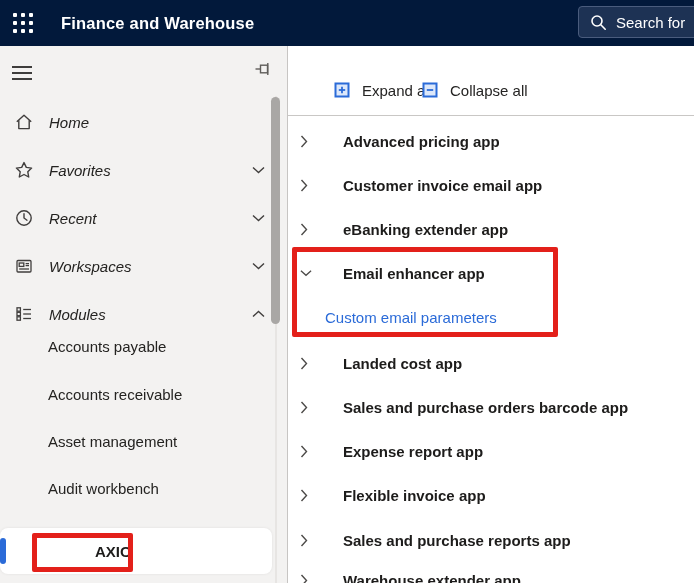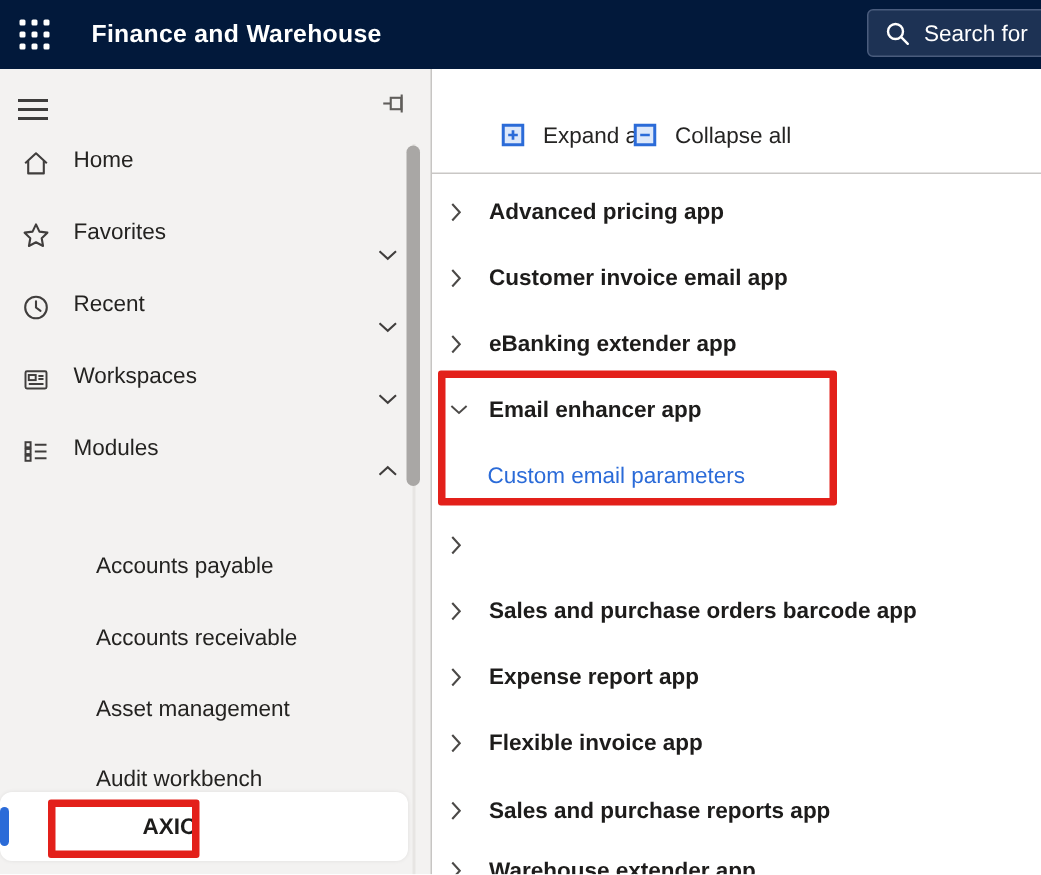--- a/index.html
+++ b/index.html
@@ -13,37 +13,37 @@
   .topbar{position:absolute;left:0;top:0;width:694px;height:46px;background:#02193b;display:flex;align-items:center;}
   .waffle{margin-left:13px;display:grid;grid-template-columns:repeat(3,4px);grid-template-rows:repeat(3,4px);gap:4px;cursor:pointer;}
   .waffle i{background:#fff;border-radius:1px;}
   .apptitle{margin-left:28px;color:#fff;font-size:16.5px;font-weight:700;letter-spacing:.2px;white-space:nowrap;}
   .searchbox{position:absolute;left:578px;top:6px;height:32px;width:130px;background:#1d3254;border:1px solid #4a5c7d;border-radius:4px;display:flex;align-items:center;padding-left:11px;gap:9px;color:#fff;font-size:15px;white-space:nowrap;overflow:hidden;}
   
   .sidebar{position:absolute;left:0;top:46px;width:288px;height:537px;background:#f3f2f1;border-right:1px solid #c7c5c3;}
   .hamburger{position:absolute;left:12px;top:20px;width:20px;cursor:pointer;}
   .hamburger i{display:block;height:2px;background:#3e3d3c;margin-bottom:4px;}
   .pinbtn{position:absolute;right:15px;top:14px;cursor:pointer;}
-  .srow{position:absolute;left:0;width:287px;height:48px;display:flex;align-items:flex-start;cursor:pointer;}
+  .srow{position:absolute;left:0;width:287px;height:48px;display:flex;align-items:center;cursor:pointer;font-style:italic;}
   .sicon{width:22px;height:22px;margin-left:13px;display:flex;align-items:center;justify-content:center;flex:none;}
   .slabel{margin-left:14px;font-size:15px;color:#242321;white-space:nowrap;}
   .schev{position:absolute;right:22px;top:50%;transform:translateY(-50%);display:flex;}
-  .subrow{position:absolute;left:0;width:287px;height:48px;display:flex;align-items:flex-end;padding-left:64px;font-size:15px;color:#242321;cursor:pointer;white-space:nowrap;}
+  .subrow{position:absolute;left:0;width:287px;height:48px;display:flex;align-items:flex-start;padding-left:48px;font-size:15px;color:#242321;cursor:pointer;white-space:nowrap;}
   .axio-card{position:absolute;left:0;top:482px;width:272px;height:46px;background:#fff;border-radius:8px;box-shadow:0 0 3px rgba(0,0,0,.08);display:flex;align-items:center;cursor:pointer;padding-left:45px;}
   .axio-accent{position:absolute;left:0;top:10px;width:6px;height:26px;background:#2b6bd8;border-radius:3px;}
   .axio-label{margin-left:50px;font-size:15px;font-weight:700;color:#1d1c1b;}
   .scroll-track{position:absolute;left:275px;top:50px;width:2px;height:487px;background:#e7e5e3;}
   .scroll-thumb{position:absolute;left:271px;top:51px;width:9px;height:227px;background:#a9a7a5;border-radius:5px;cursor:pointer;}
   
   .main{position:absolute;left:288px;top:46px;width:406px;height:537px;background:#fff;overflow:hidden;}
   .toolbtn{position:absolute;top:30px;height:28px;display:flex;align-items:center;gap:12px;cursor:pointer;font-size:15px;color:#252423;white-space:nowrap;}
   .toolbtn.expand{left:10px;padding-left:36px;}
   .toolbtn.collapse{left:134px;}
   .tooldivider{position:absolute;left:0;right:0;top:69px;height:1px;background:#c9c7c5;}
-  .approw{position:absolute;left:0;width:406px;height:26px;display:flex;align-items:center;cursor:pointer;}
+  .approw{position:absolute;left:0;width:406px;height:26px;display:flex;align-items:center;cursor:pointer;gap:17px;}
   .achev{margin-left:12px;width:12px;display:flex;flex:none;}
   .alabel{margin-left:14px;font-size:15px;font-weight:700;color:#1d1c1b;white-space:nowrap;}
   .sublink{position:absolute;left:37px;height:26px;display:flex;align-items:center;font-size:15px;color:#2b6bd8;cursor:pointer;white-space:nowrap;}
   
   .redbox{position:absolute;border:5px solid #e3201a;border-radius:2px;z-index:6;pointer-events:none;}
   .redbox.main-box{left:4px;top:201px;width:266px;height:90px;}
   .redbox.side-box{left:32px;top:487px;width:101px;height:39px;}
   svg{display:block;}
 </style>
 </head>
@@ -253,20 +253,21 @@
     <div class="sublink" style="top:258px">
       <span>Custom email parameters</span>
     </div>
 
     <div class="approw" style="top:304px">
       <span class="achev">
         <svg width="8" height="13" viewBox="0 0 8 13" fill="none" stroke="#4c4a48" stroke-width="1.4">
             <polyline points="1.5,1 6.5,6.5 1.5,12"></polyline>
           </svg>
       </span>
+      <span class="alabel">Landed cost app</span>
     </div>
 
     <div class="approw" style="top:348px">
       <span class="achev">
         <svg width="8" height="13" viewBox="0 0 8 13" fill="none" stroke="#4c4a48" stroke-width="1.4">
             <polyline points="1.5,1 6.5,6.5 1.5,12"></polyline>
           </svg>
       </span>
       <span class="alabel">Sales and purchase orders barcode app</span>
     </div>

